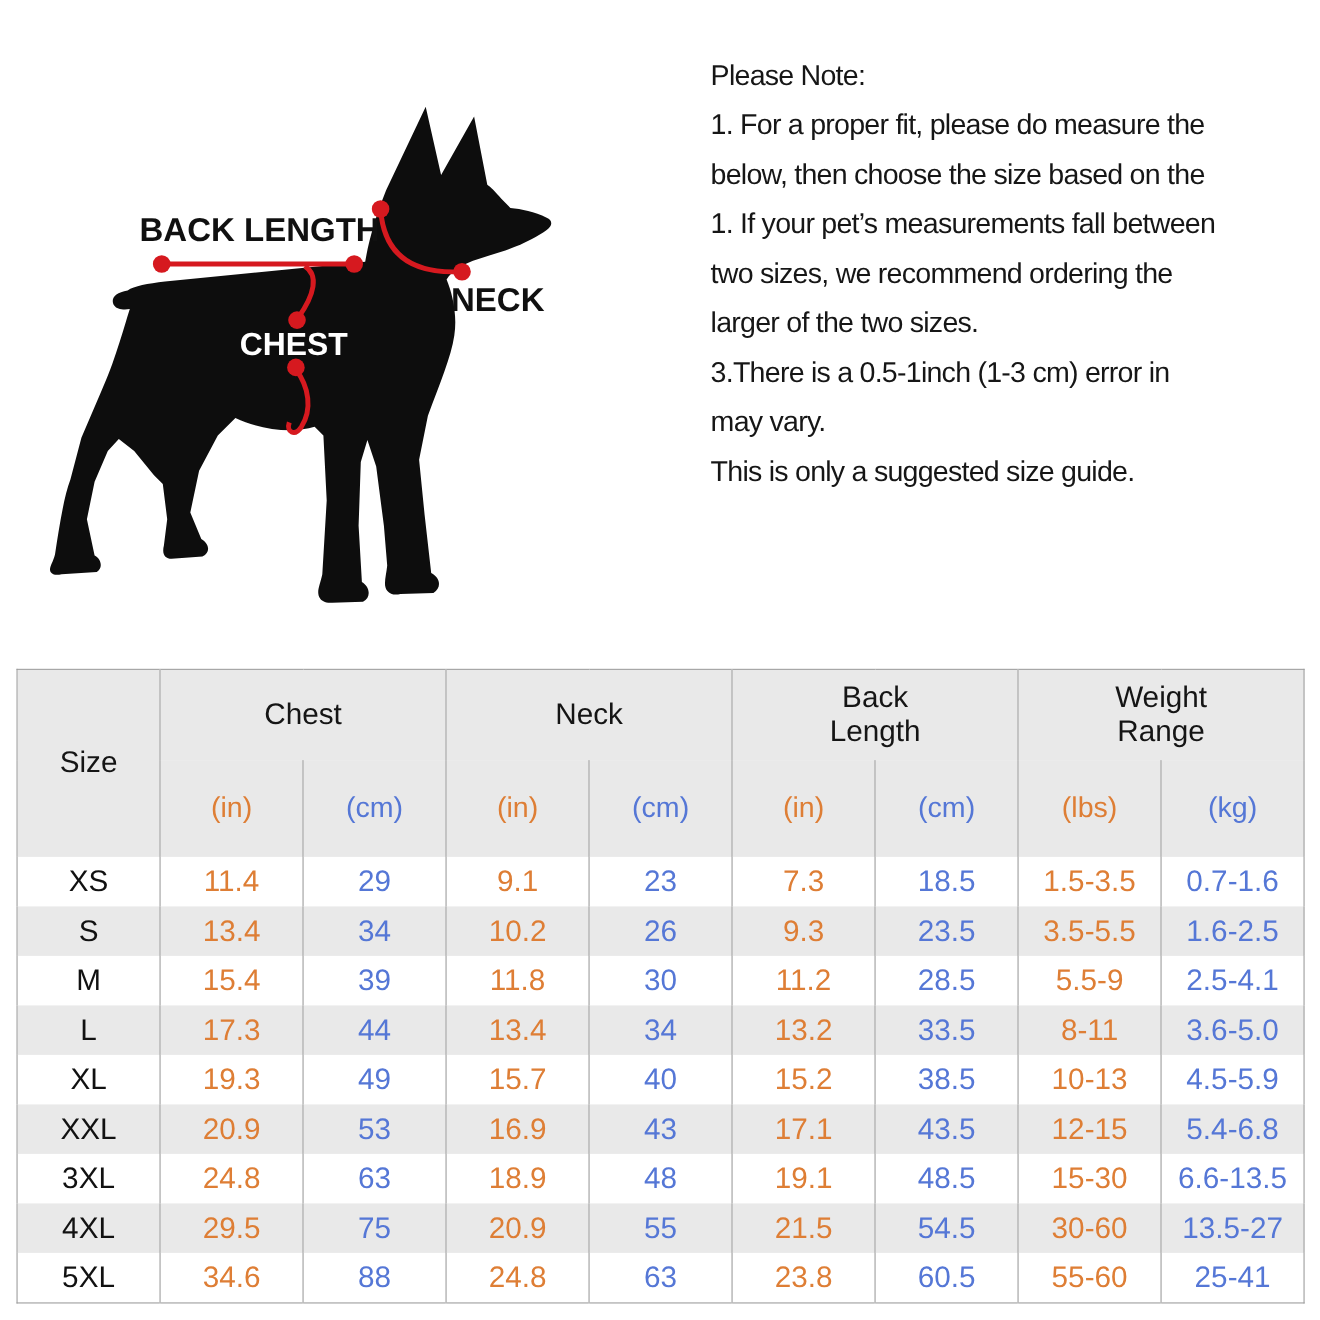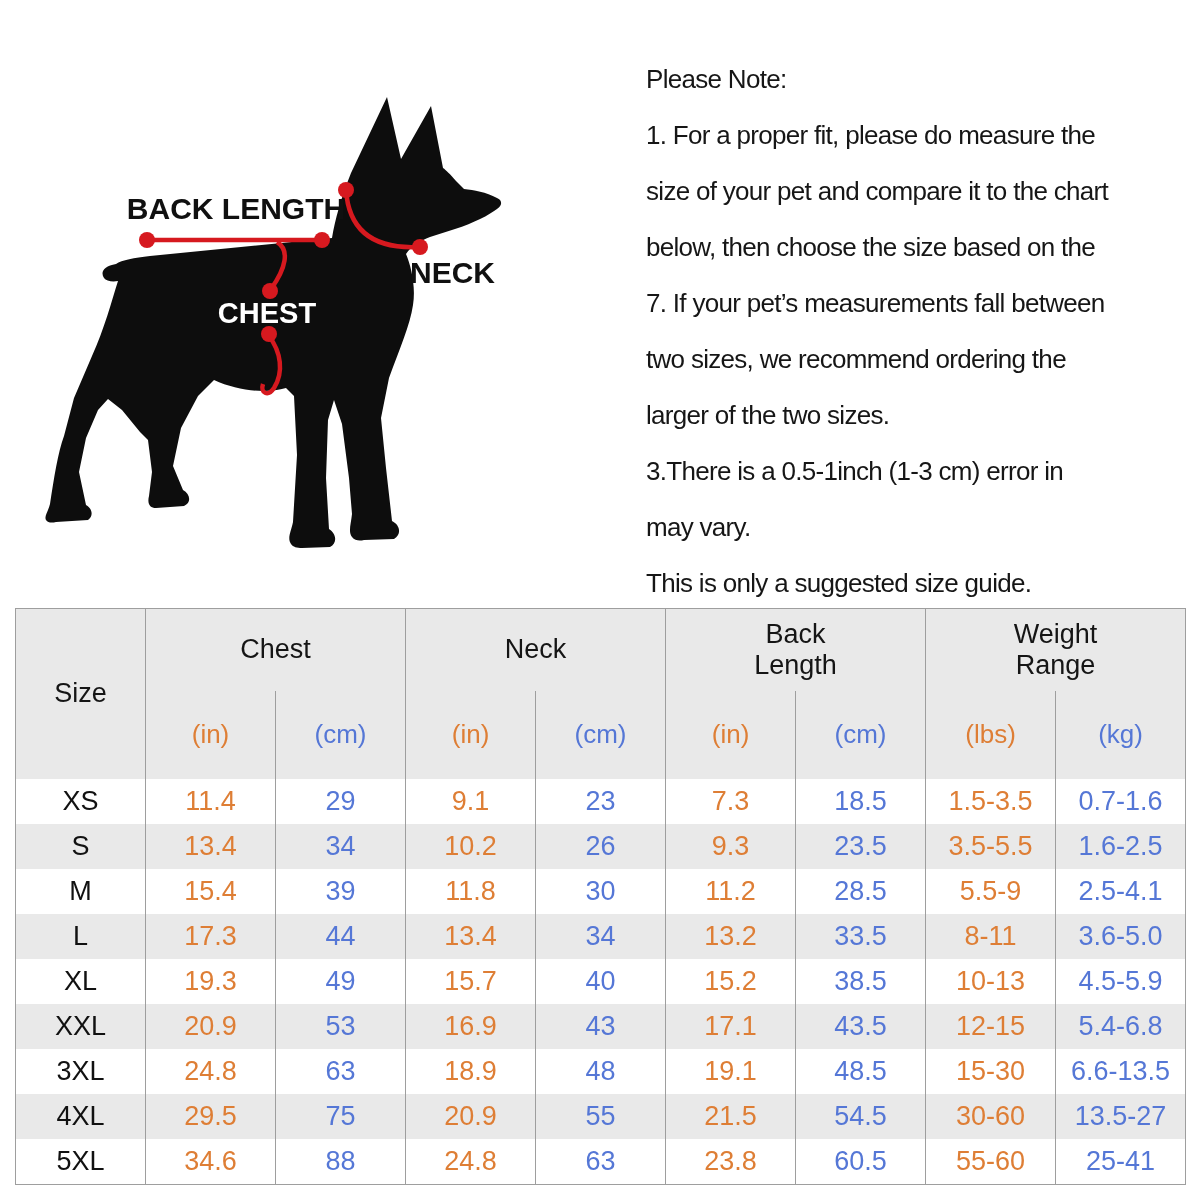--- a/index.html
+++ b/index.html
@@ -22,21 +22,21 @@
   
   .diagram-area{position:absolute;left:0;top:0;width:1200px;height:600px;}
   .dog-svg{position:absolute;left:0;top:0;}
   .ann-label{font-family:"Liberation Sans","DejaVu Sans",sans-serif;font-weight:bold;}
 
   
   .note-text{
     position:absolute;left:646px;top:46px;width:540px;
     font-size:26px;letter-spacing:-0.7px;color:#161616;
   }
-  .note-line{height:45px;line-height:45px;white-space:nowrap;margin-top:11px;}
+  .note-line{height:45px;line-height:45px;white-space:nowrap;}
 
   
   table.size-table{
     position:absolute;left:15px;top:608px;width:1170px;height:577px;
     border-collapse:collapse;table-layout:fixed;
     border:1px solid var(--bdr);
     font-size:27px;
   }
   .size-table col{width:130px;}
   .size-table th,.size-table td{
@@ -144,23 +144,22 @@
     <path d="M 277,242 C 290,250 286,268 271,289" fill="none" stroke="#d6191f" stroke-width="4.5"></path>
     <path d="M 269,336 C 281,352 284,372 274,388 C 268,397 260,393 263,384" fill="none" stroke="#d6191f" stroke-width="4.5"></path>
     <circle cx="270" cy="291" r="8" fill="#d6191f"></circle>
     <circle cx="269" cy="334" r="8" fill="#d6191f"></circle>
     <text class="ann-label" x="267" y="323" text-anchor="middle" font-size="29" fill="#ffffff">CHEST</text>
   </svg>
 
   <div class="note-text">
     <div class="note-line">Please Note:</div>
     <div class="note-line">1. For a proper fit, please do measure the</div>
-    <div class="note-line">size of your pet and compare it to the chart</div>
     <div class="note-line">below, then choose the size based on the</div>
-    <div class="note-line">7. If your pet’s measurements fall between</div>
+    <div class="note-line">1. If your pet’s measurements fall between</div>
     <div class="note-line">two sizes, we recommend ordering the</div>
     <div class="note-line">larger of the two sizes.</div>
     <div class="note-line">3.There is a 0.5-1inch (1-3 cm) error in</div>
     <div class="note-line">may vary.</div>
     <div class="note-line">This is only a suggested size guide.</div>
   </div>
 </div>
 
 <table class="size-table">
   <colgroup>

